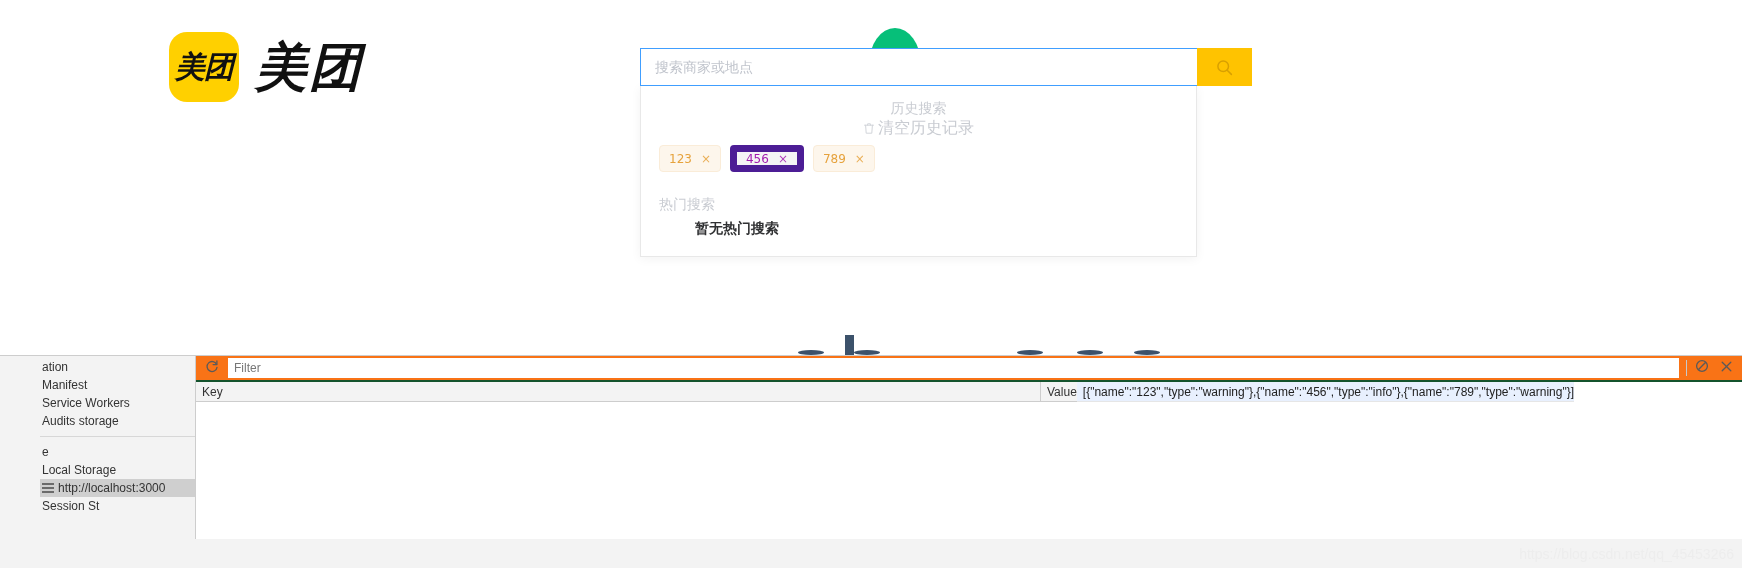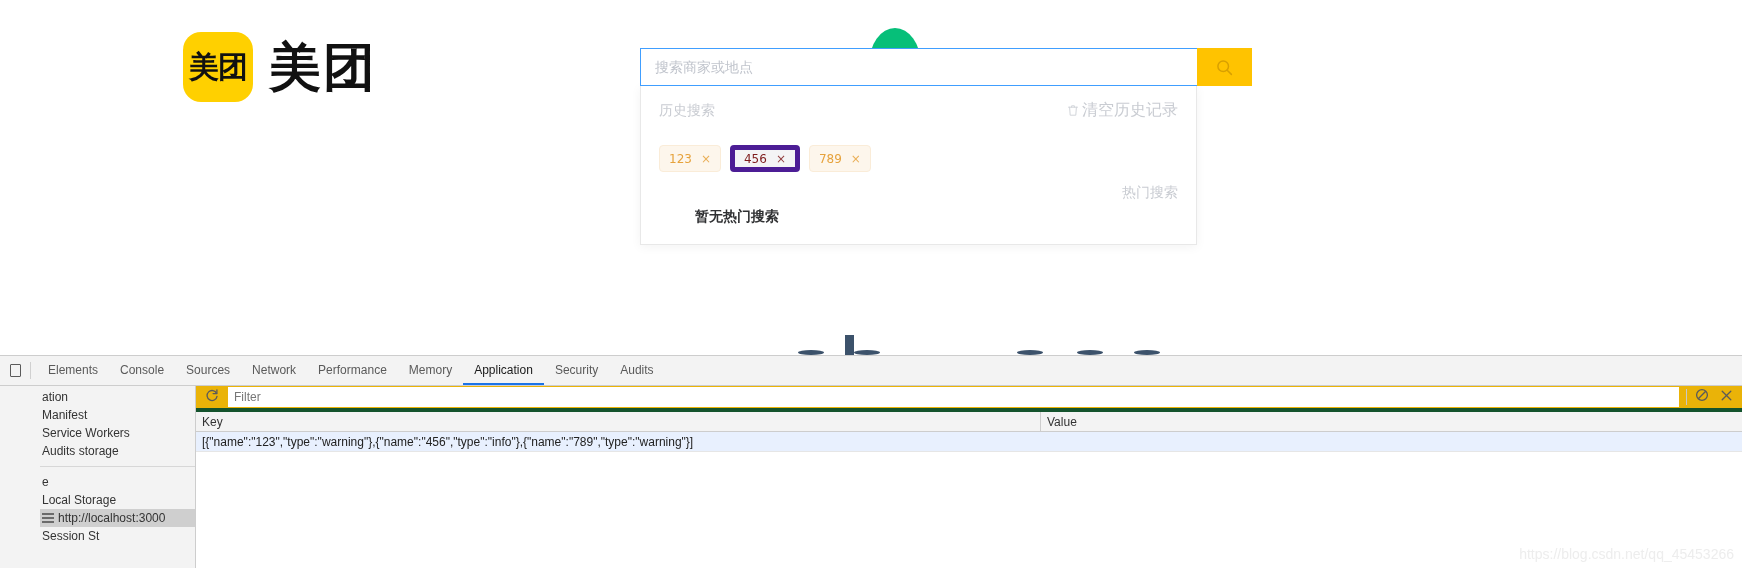--- a/index.html
+++ b/index.html
@@ -14,22 +14,22 @@
   
   #page {
     position: absolute; left: 0; top: 0;
     width: 1742px; height: 355px;
     background: #ffffff;
     overflow: hidden;
   }
 
   
   #brand {
-    position: absolute; left: 183px; top: 32px;
-    display: flex; align-items: center; gap: 16px;
+    position: absolute; left: 169px; top: 32px;
+    display: flex; align-items: center; gap: 16px; font-style: italic;
   }
   #brand-mark {
     width: 70px; height: 70px;
     background: #ffd000;
     border-radius: 18px;
     display: flex; align-items: center; justify-content: center;
   }
   #brand-mark span {
     font-size: 30px; line-height: 1; color: #111; font-weight: 700;
     letter-spacing: -1px;
@@ -85,47 +85,48 @@
     width: 557px;
     background: #ffffff;
     border: 1px solid #e8e8e8;
     border-top: none;
     box-shadow: 0 2px 10px rgba(0,0,0,.05);
     padding: 14px 18px 18px 18px;
     min-height: 152px;
   }
   .panel-head {
     display: flex; align-items: center; justify-content: space-between;
-    margin-bottom: 24px;
+    margin-bottom: 6px;
+    flex-direction: column;
   }
   .panel-title {
     font-size: 14px; color: #c9ccd2;
     font-family: "DejaVu Sans", "Liberation Sans", sans-serif;
   }
   #clear-history {
     display: flex; align-items: center; gap: 3px;
     font-size: 16px; color: #c9ccd2; cursor: pointer;
     font-family: "DejaVu Sans", "Liberation Sans", sans-serif;
   }
   #clear-history svg { display: block; }
-  #history-tags { display: flex; gap: 9px; margin-bottom: 12px; }
+  #history-tags { display: flex; gap: 9px; margin-bottom: 24px; }
   .tag {
     height: 27px;
     display: inline-flex; align-items: center; gap: 9px;
     padding: 0 9px;
     border-radius: 4px;
     font-size: 12px;
     cursor: pointer;
     font-family: "DejaVu Sans", "Liberation Sans", sans-serif;
   }
   .tag.warning { background: #fdf6ec; border: 1px solid #faecd8; color: #e6a23c; }
-  .tag.info    { background: #f4f4f5; border: 5px solid #4c1d95; color: #7f1d1d; }
+  .tag.info    { background: #f4f4f5; border: 7px solid #4c1d95; color: #a21caf; }
   .tag .tag-x { font-size: 12px; opacity: .85; }
   #hot-title { font-size: 14px; color: #c9ccd2; margin-bottom: 6px;
-    font-family: "DejaVu Sans", "Liberation Sans", sans-serif; text-align: right; }
+    font-family: "DejaVu Sans", "Liberation Sans", sans-serif; }
   #hot-empty {
     font-size: 14px; color: #303133; font-weight: 700; padding-left: 36px;
     font-family: "DejaVu Sans", "Liberation Sans", sans-serif;
   }
 
   
   #page-fold { position: absolute; left: 0; bottom: 0; width: 1742px; height: 22px; }
   .fold-ell {
     position: absolute; bottom: 0; width: 26px; height: 5px;
     background: #3c526b; border-radius: 50%;
@@ -191,43 +192,43 @@
       linear-gradient(#6b6b6b,#6b6b6b) 0 1px/12px 2px no-repeat,
       linear-gradient(#6b6b6b,#6b6b6b) 0 5px/12px 2px no-repeat,
       linear-gradient(#6b6b6b,#6b6b6b) 0 9px/12px 2px no-repeat;
   }
 
   #dt-main { flex: 1; display: flex; flex-direction: column; background: #fff; min-width: 0; }
 
   #dt-toolbar {
     height: 26px; min-height: 26px;
     display: flex; align-items: center;
-    background: #eab308;
-    border-bottom: 4px solid #14532d;
+    background: #f97316;
+    border-bottom: 2px solid #14532d;
     padding: 0 4px;
   }
   .tb-btn {
     width: 24px; height: 22px;
     display: flex; align-items: center; justify-content: center;
     cursor: pointer;
   }
   #dt-filter {
     flex: 1;
     height: 20px;
     margin: 0 4px;
     border: none; outline: none;
     background: #fff;
     font-size: 12px; color: #333;
     padding: 0 6px;
     font-family: "Liberation Sans", "DejaVu Sans", sans-serif;
   }
   #dt-filter::placeholder { color: #777; }
   .tb-sep { width: 1px; height: 16px; background: #c8c8c8; margin: 0 3px; }
 
-  #dt-table { flex: 1; display: flex; flex-direction: column; background: #fff; overflow: hidden; }
+  #dt-table { flex: 1; display: flex; background: #fff; overflow: hidden; }
   .th-row {
     display: flex; height: 20px; min-height: 20px;
     background: #f3f3f3; border-bottom: 1px solid #cdcdcd;
     font-size: 12px; color: #333;
   }
   .th-key, .td-key { width: 845px; min-width: 845px; padding-left: 6px; display: flex; align-items: center; border-right: 1px solid #cdcdcd; }
   .th-val, .td-val { flex: 1; padding-left: 6px; display: flex; align-items: center; overflow: hidden; white-space: nowrap; }
   .tr-row {
     display: flex; height: 20px; min-height: 20px;
     font-size: 12px; color: #222;
@@ -309,35 +310,20 @@
     <div class="fold-ell" style="left:854px"></div>
     <div class="fold-bar" style="left:845px"></div>
     <div class="fold-ell" style="left:1017px"></div>
     <div class="fold-ell" style="left:1077px"></div>
     <div class="fold-ell" style="left:1134px"></div>
   </div>
 </div>
 
 <div id="devtools">
 
-  <div id="dt-tabbar">
-    <div id="dt-drawer-icon">
-      <div class="box"></div>
-    </div>
-    <div id="dt-tab-sep"></div>
-  <div class="dt-tab">Elements</div>
-      <div class="dt-tab">Console</div>
-      <div class="dt-tab">Sources</div>
-      <div class="dt-tab">Network</div>
-      <div class="dt-tab">Performance</div>
-      <div class="dt-tab">Memory</div>
-      <div class="dt-tab active">Application</div>
-      <div class="dt-tab">Security</div>
-      <div class="dt-tab">Audits</div>
-    </div>
 
   <div id="dt-body">
 
     <div id="dt-sidebar">
       <div class="sb-row section">ation</div>
       <div id="sb-group1">
           <div class="sb-row child">Manifest</div>
           <div class="sb-row child">Service Workers</div>
           <div class="sb-row child">Audits storage</div>
         </div>

